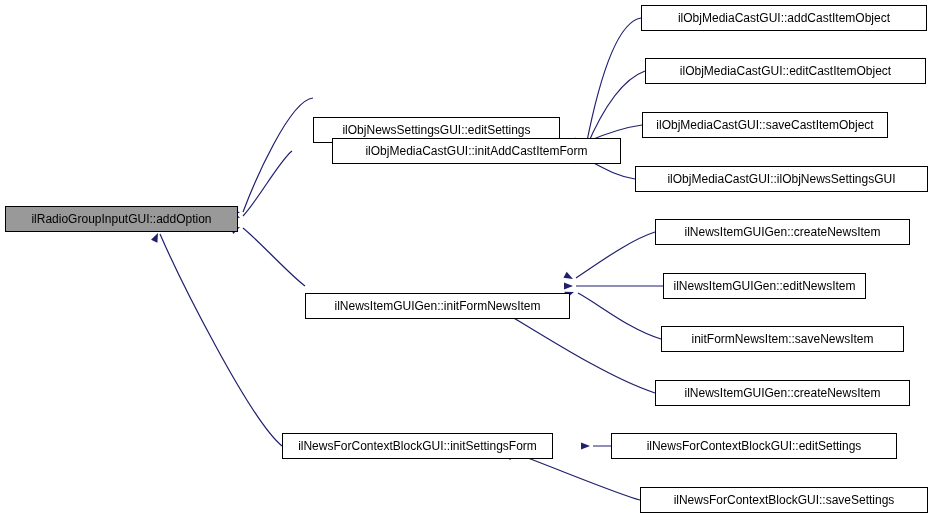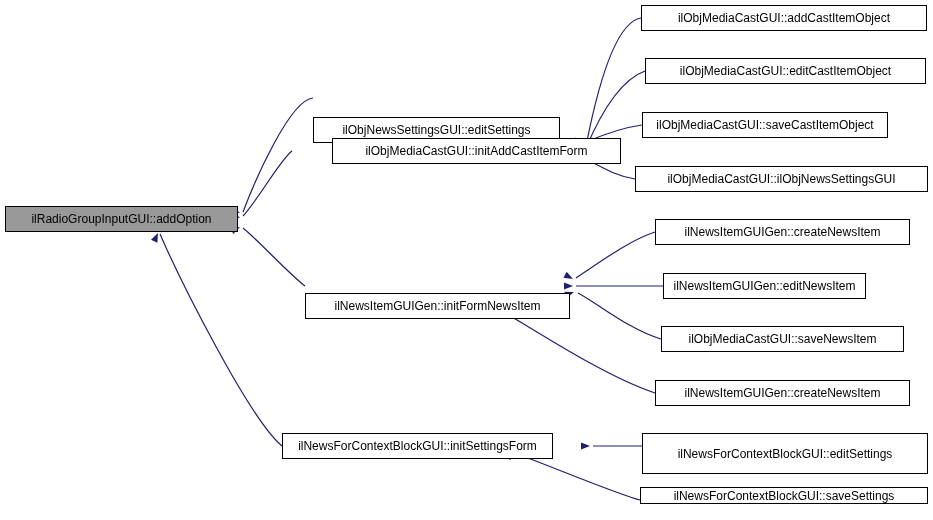--- a/index.html
+++ b/index.html
@@ -80,19 +80,19 @@
       <div class="node root" style="left: 5px; top: 206px; width: 233px; height: 26px;">ilRadioGroupInputGUI::addOption</div>
       <div class="node" style="left: 313px; top: 85px; width: 247px; height: 26px; margin-top: 32px;">ilObjNewsSettingsGUI::editSettings</div>
       <div class="node" style="left: 292px; top: 138px; width: 289px; height: 26px; margin-left: 40px;">ilObjMediaCastGUI::initAddCastItemForm</div>
       <div class="node" style="left: 641px; top: 5px; width: 286px; height: 26px;">ilObjMediaCastGUI::addCastItemObject</div>
       <div class="node" style="left: 645px; top: 58px; width: 281px; height: 26px;">ilObjMediaCastGUI::editCastItemObject</div>
       <div class="node" style="left: 642px; top: 112px; width: 246px; height: 26px;">ilObjMediaCastGUI::saveCastItemObject</div>
       <div class="node" style="left: 635px; top: 166px; width: 293px; height: 26px;">ilObjMediaCastGUI::ilObjNewsSettingsGUI</div>
       <div class="node" style="left: 305px; top: 273px; width: 265px; height: 26px; margin-top: 20px;">ilNewsItemGUIGen::initFormNewsItem</div>
       <div class="node" style="left: 655px; top: 219px; width: 255px; height: 26px;">ilNewsItemGUIGen::createNewsItem</div>
       <div class="node" style="left: 663px; top: 273px; width: 203px; height: 26px;">ilNewsItemGUIGen::editNewsItem</div>
-      <div class="node" style="left: 661px; top: 326px; width: 243px; height: 26px;">ilObjMediaCastGUI::saveNewsItem</div>
+      <div class="node" style="left: 661px; top: 326px; width: 243px; height: 26px;">initFormNewsItem::saveNewsItem</div>
       <div class="node" style="left: 655px; top: 380px; width: 255px; height: 26px;">ilNewsItemGUIGen::createNewsItem</div>
       <div class="node" style="left: 282px; top: 433px; width: 271px; height: 26px;">ilNewsForContextBlockGUI::initSettingsForm</div>
-      <div class="node" style="left: 642px; top: 433px; width: 286px; height: 41px;">ilNewsForContextBlockGUI::editSettings</div>
-      <div class="node" style="left: 640px; top: 487px; width: 288px; height: 17px;">ilNewsForContextBlockGUI::saveSettings</div>
+      <div class="node" style="left: 611px; top: 433px; width: 286px; height: 26px;">ilNewsForContextBlockGUI::editSettings</div>
+      <div class="node" style="left: 640px; top: 487px; width: 288px; height: 26px;">ilNewsForContextBlockGUI::saveSettings</div>
     </div>
 </div>
 
 </body></html>

